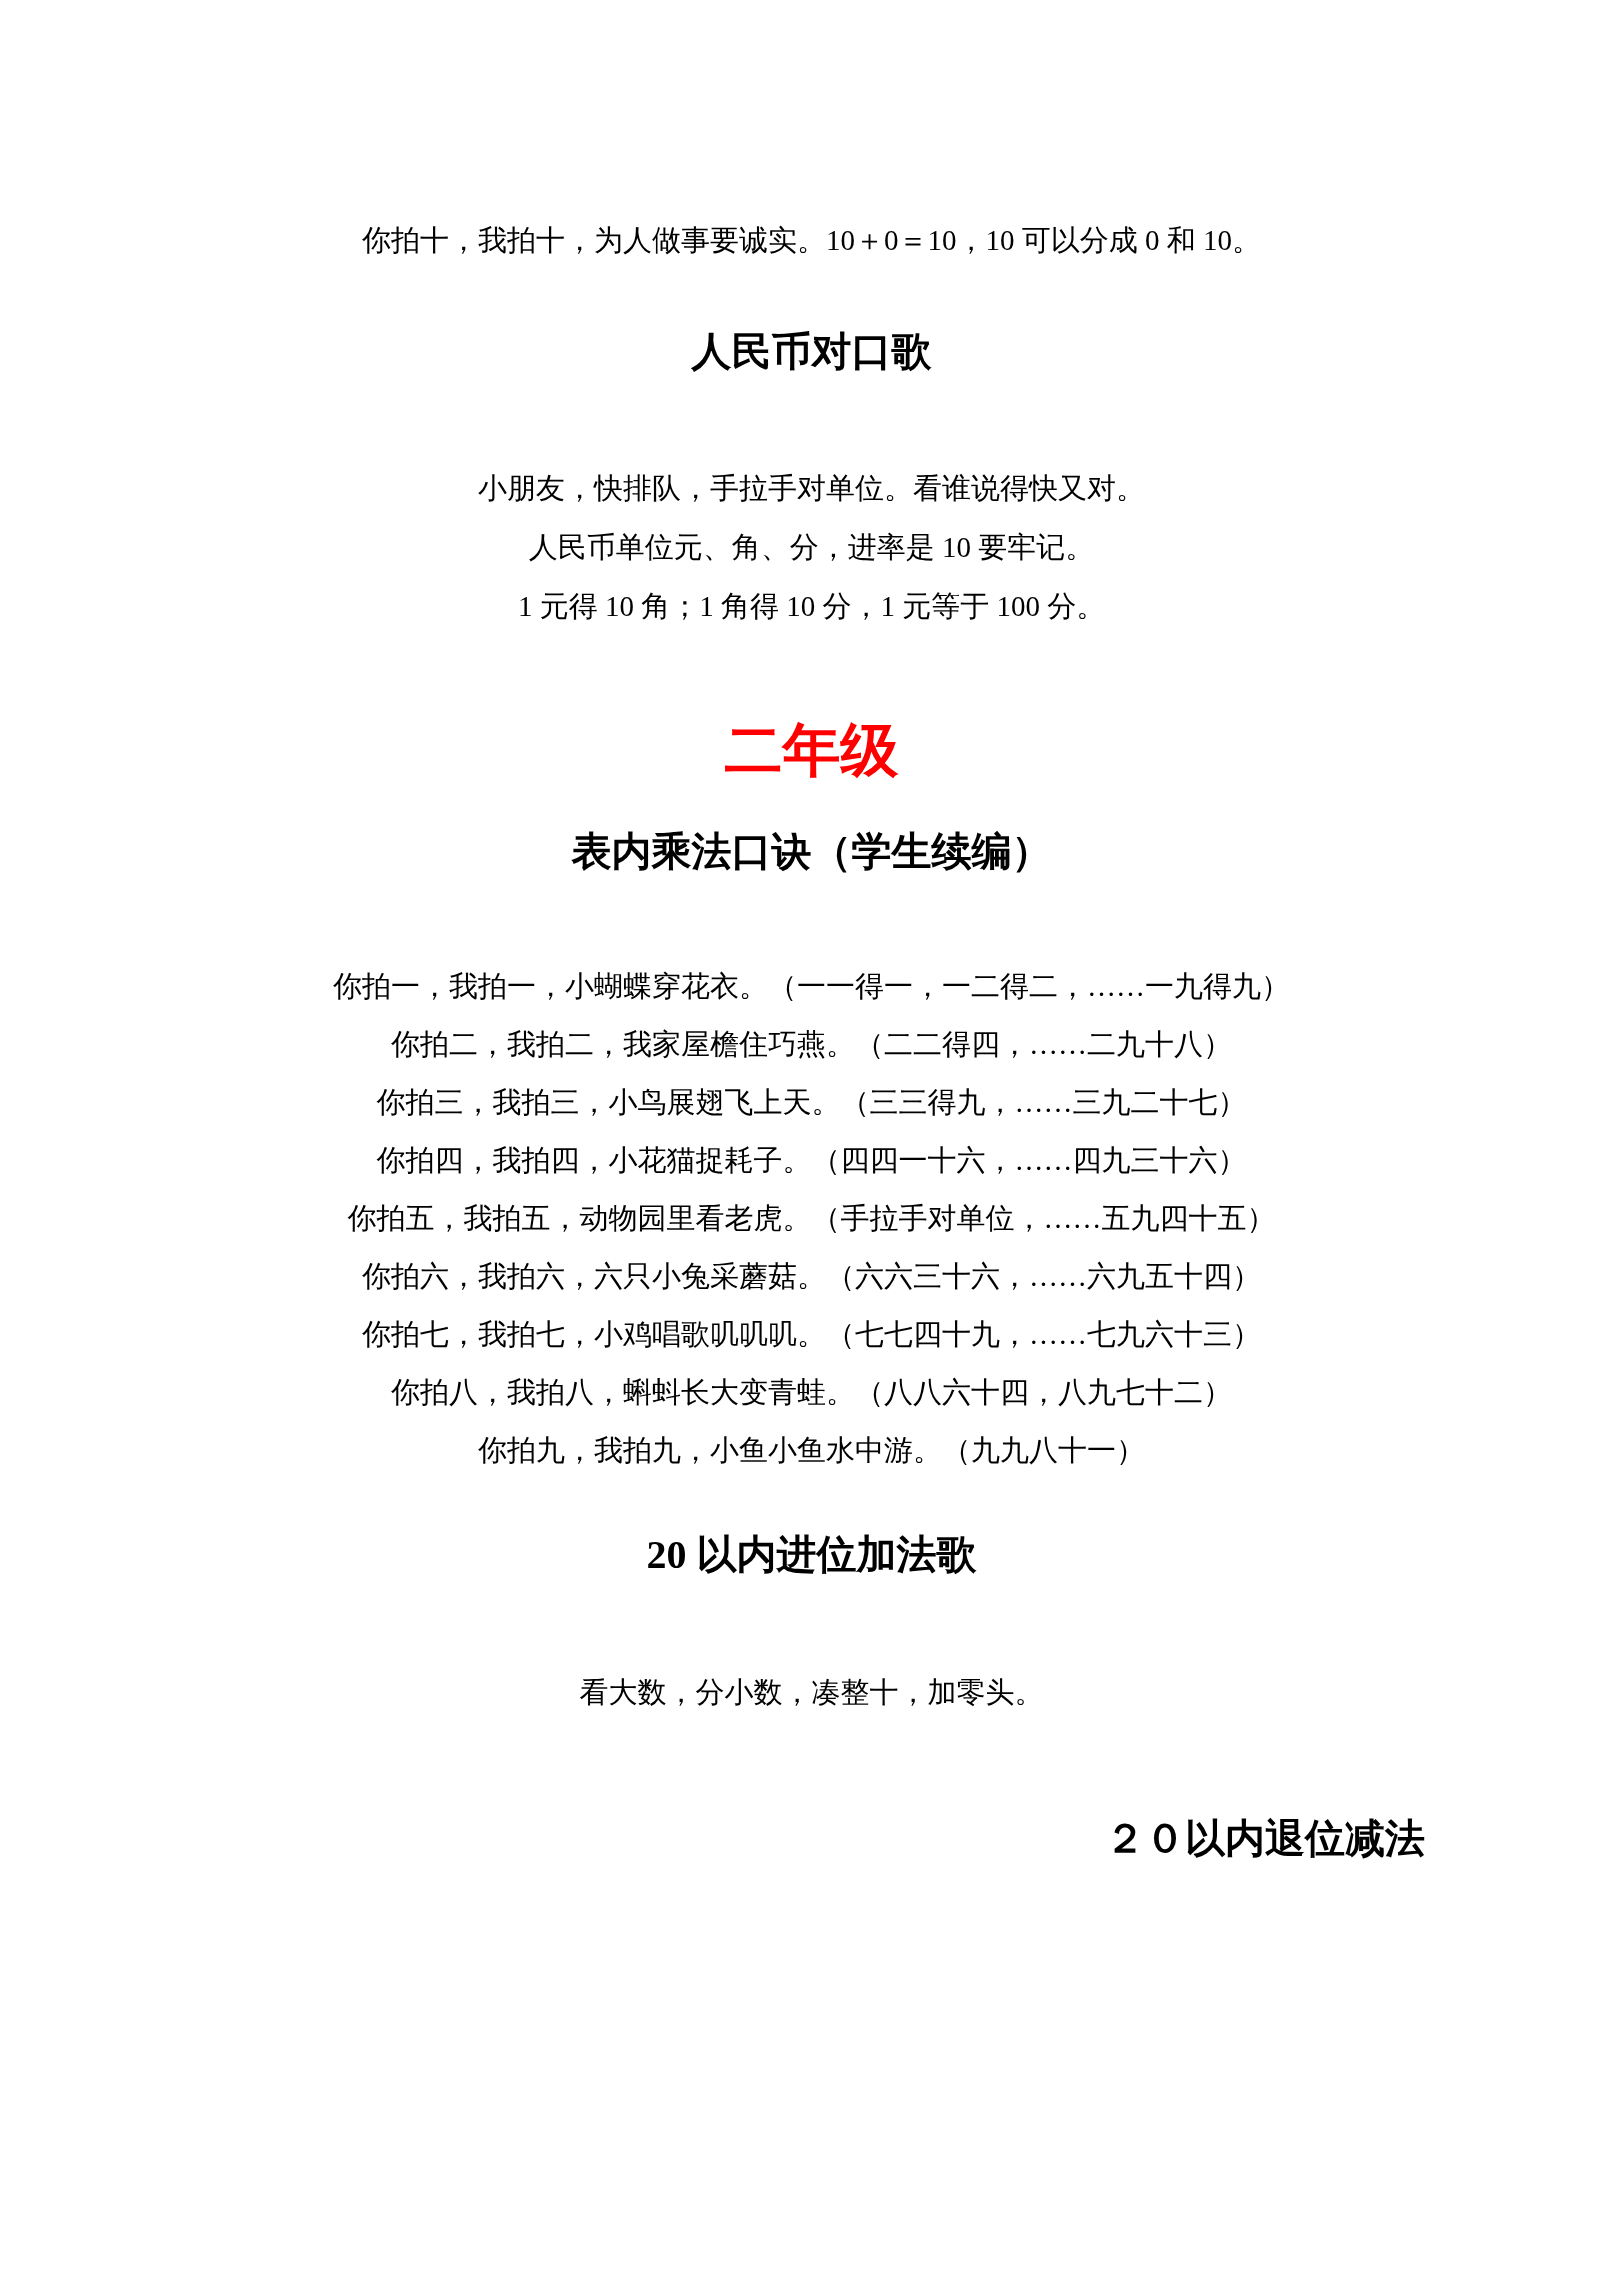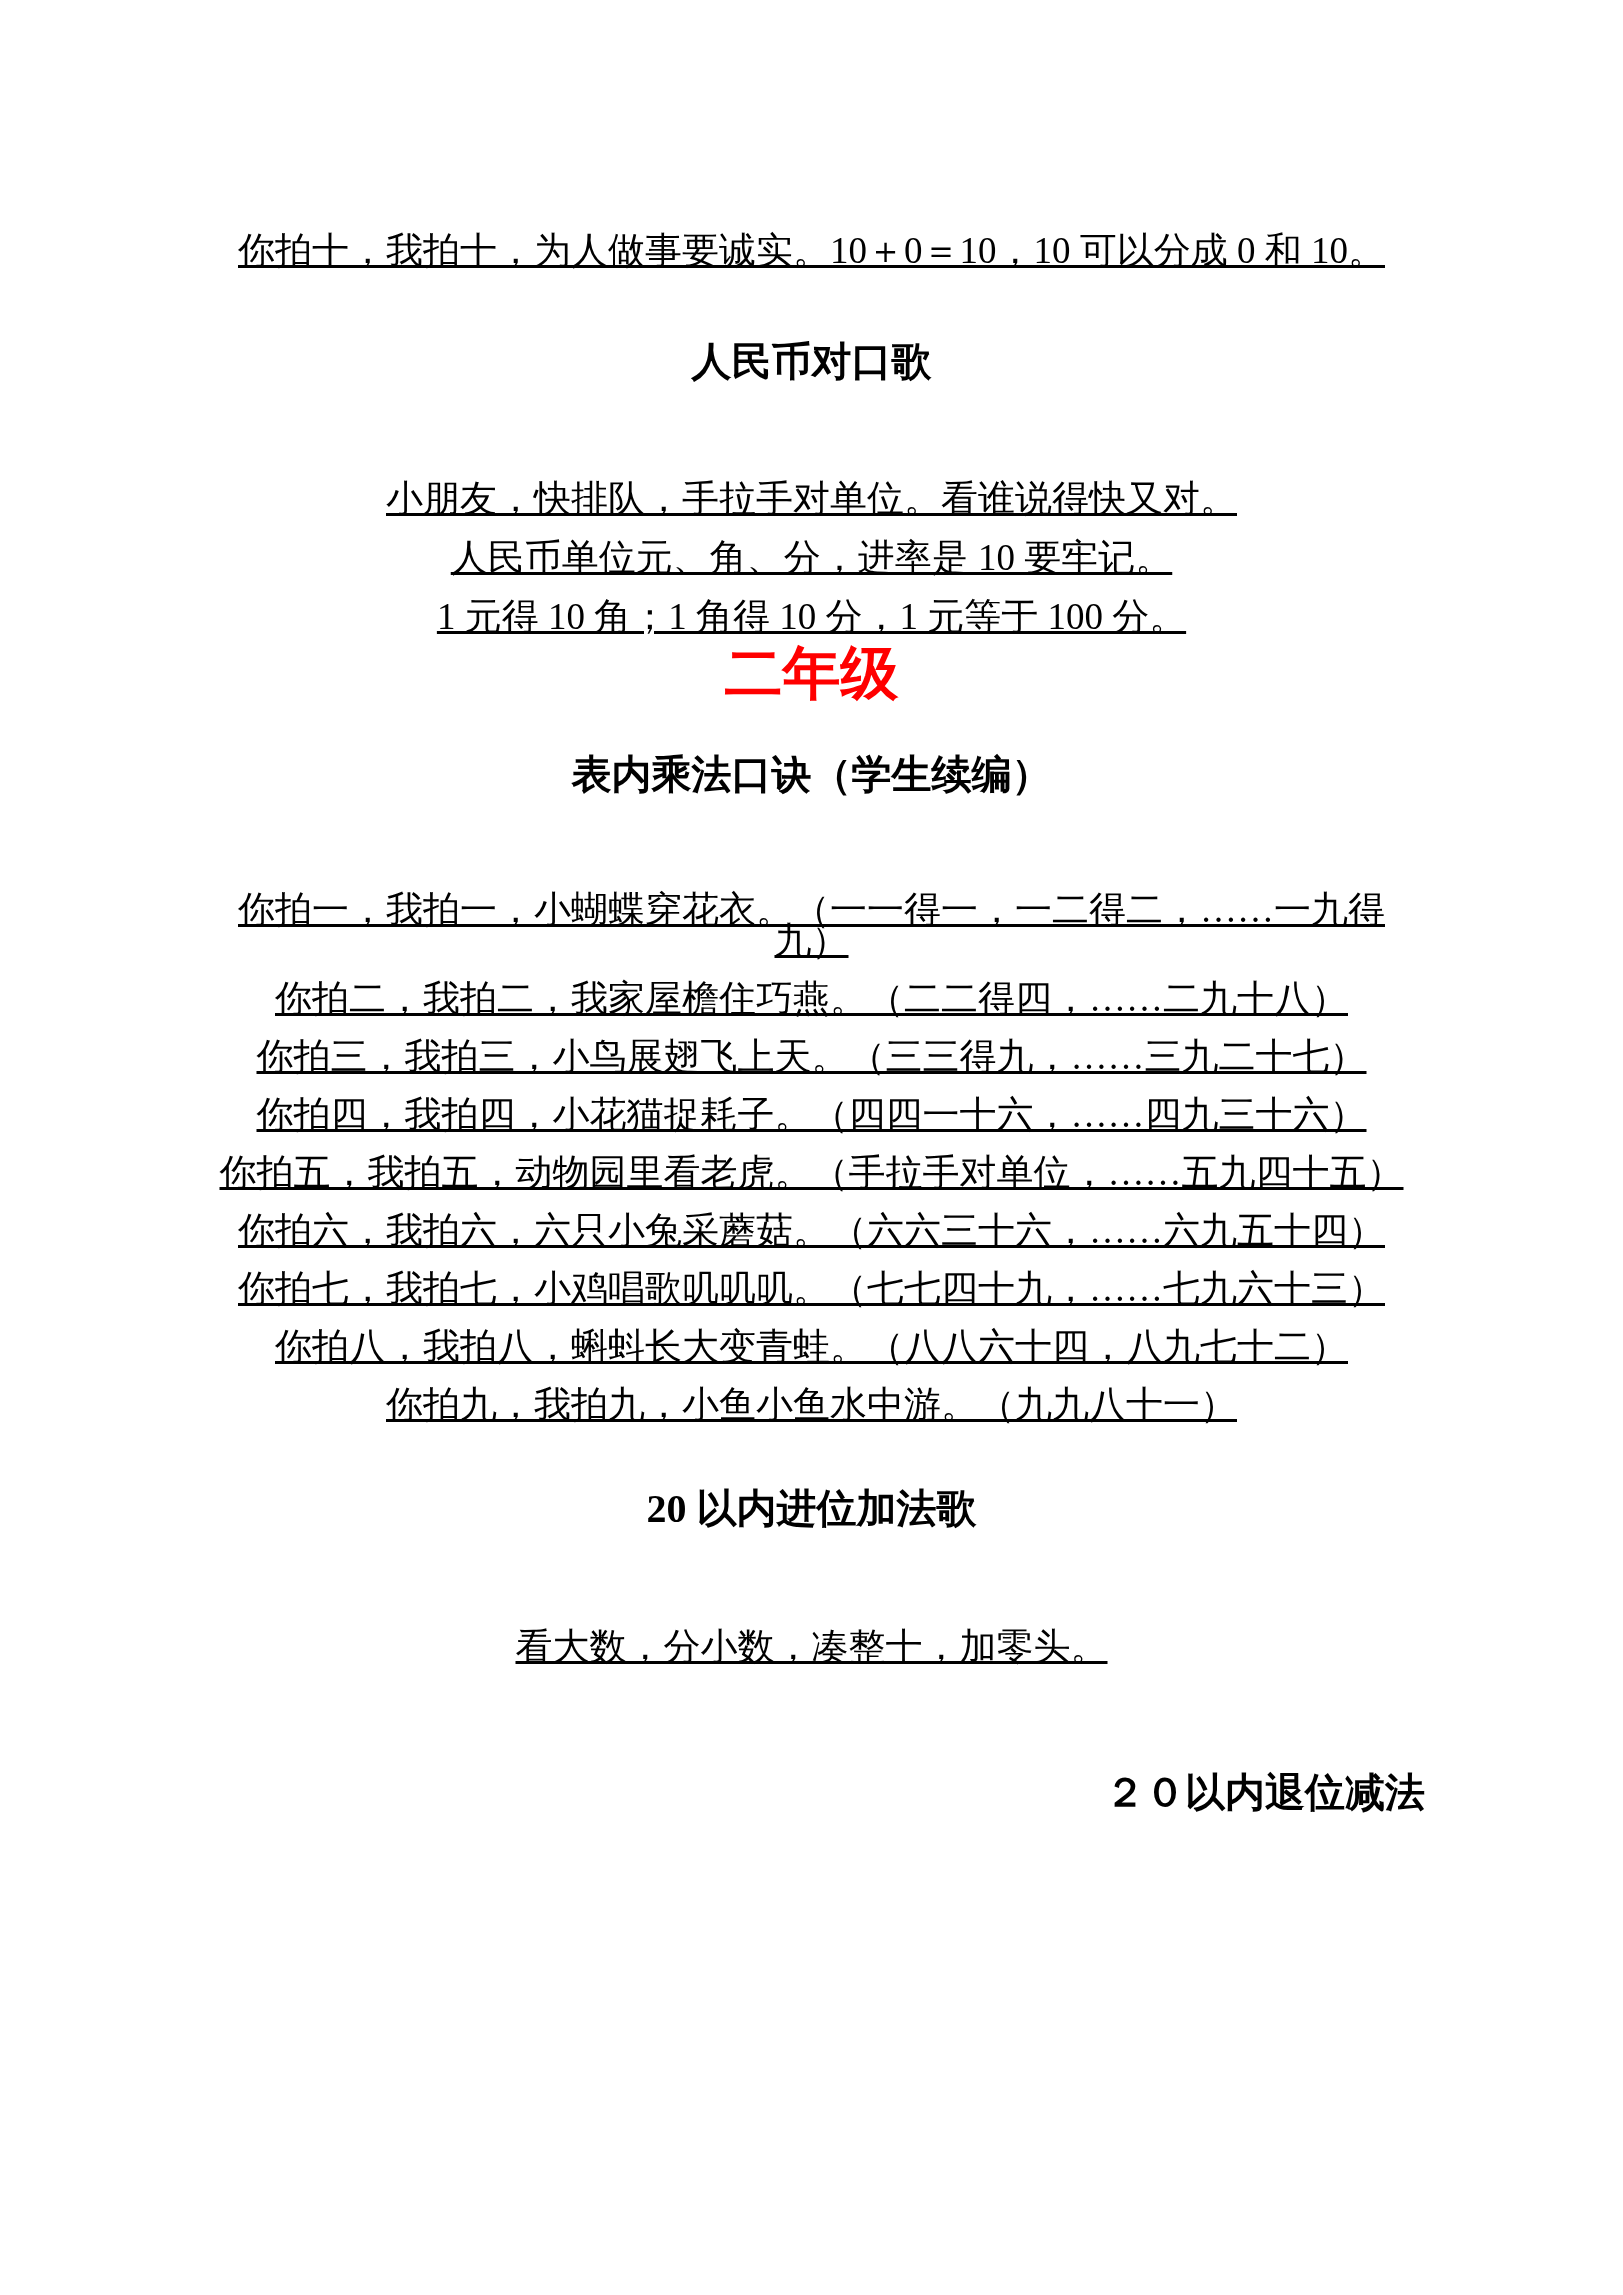--- a/index.html
+++ b/index.html
@@ -14,45 +14,44 @@
     margin: 0 auto;
     background: #ffffff;
     box-sizing: border-box;
     padding: 225px 198px 0 198px;
     font-family: "Liberation Serif", "DejaVu Serif", serif;
     color: #000000;
     text-align: center;
     overflow: hidden;
   }
   .line {
-    font-size: 37px;
+    font-size: 29px;
     line-height: 31px;
-    margin: 10px;
+    margin: 0;
     font-weight: normal;
-    text-decoration: underline;
   }
   .h {
     font-size: 40px;
     line-height: 40px;
     margin: 0;
     font-weight: bold;
   }
   .grade {
     font-size: 58px;
     line-height: 63px;
     margin: 0;
     font-weight: bold;
     color: var(--accent-red, #ff0000);
   }
   .mt-40  { margin-top: 27px; }
   .mt-41  { margin-top: 28px; }
   .mt-101 { margin-top: 69px; }
   .mt-111 { margin-top: 76px; }
   .mt-131 { margin-top: 111px; text-align: right; }
-  .mt-143 { }
+  .mt-143 { margin-top: 97px; }
   .mt-145 { margin-top: 99px; }
   .mt-148 { margin-top: 101px; }
   .mt-149 { margin-top: 102px; }
   .mt-150 { margin-top: 102px; }
   .mt-180 { margin-top: 50px; }
 </style>
 </head>
 <body>
 
 <div class="page">

